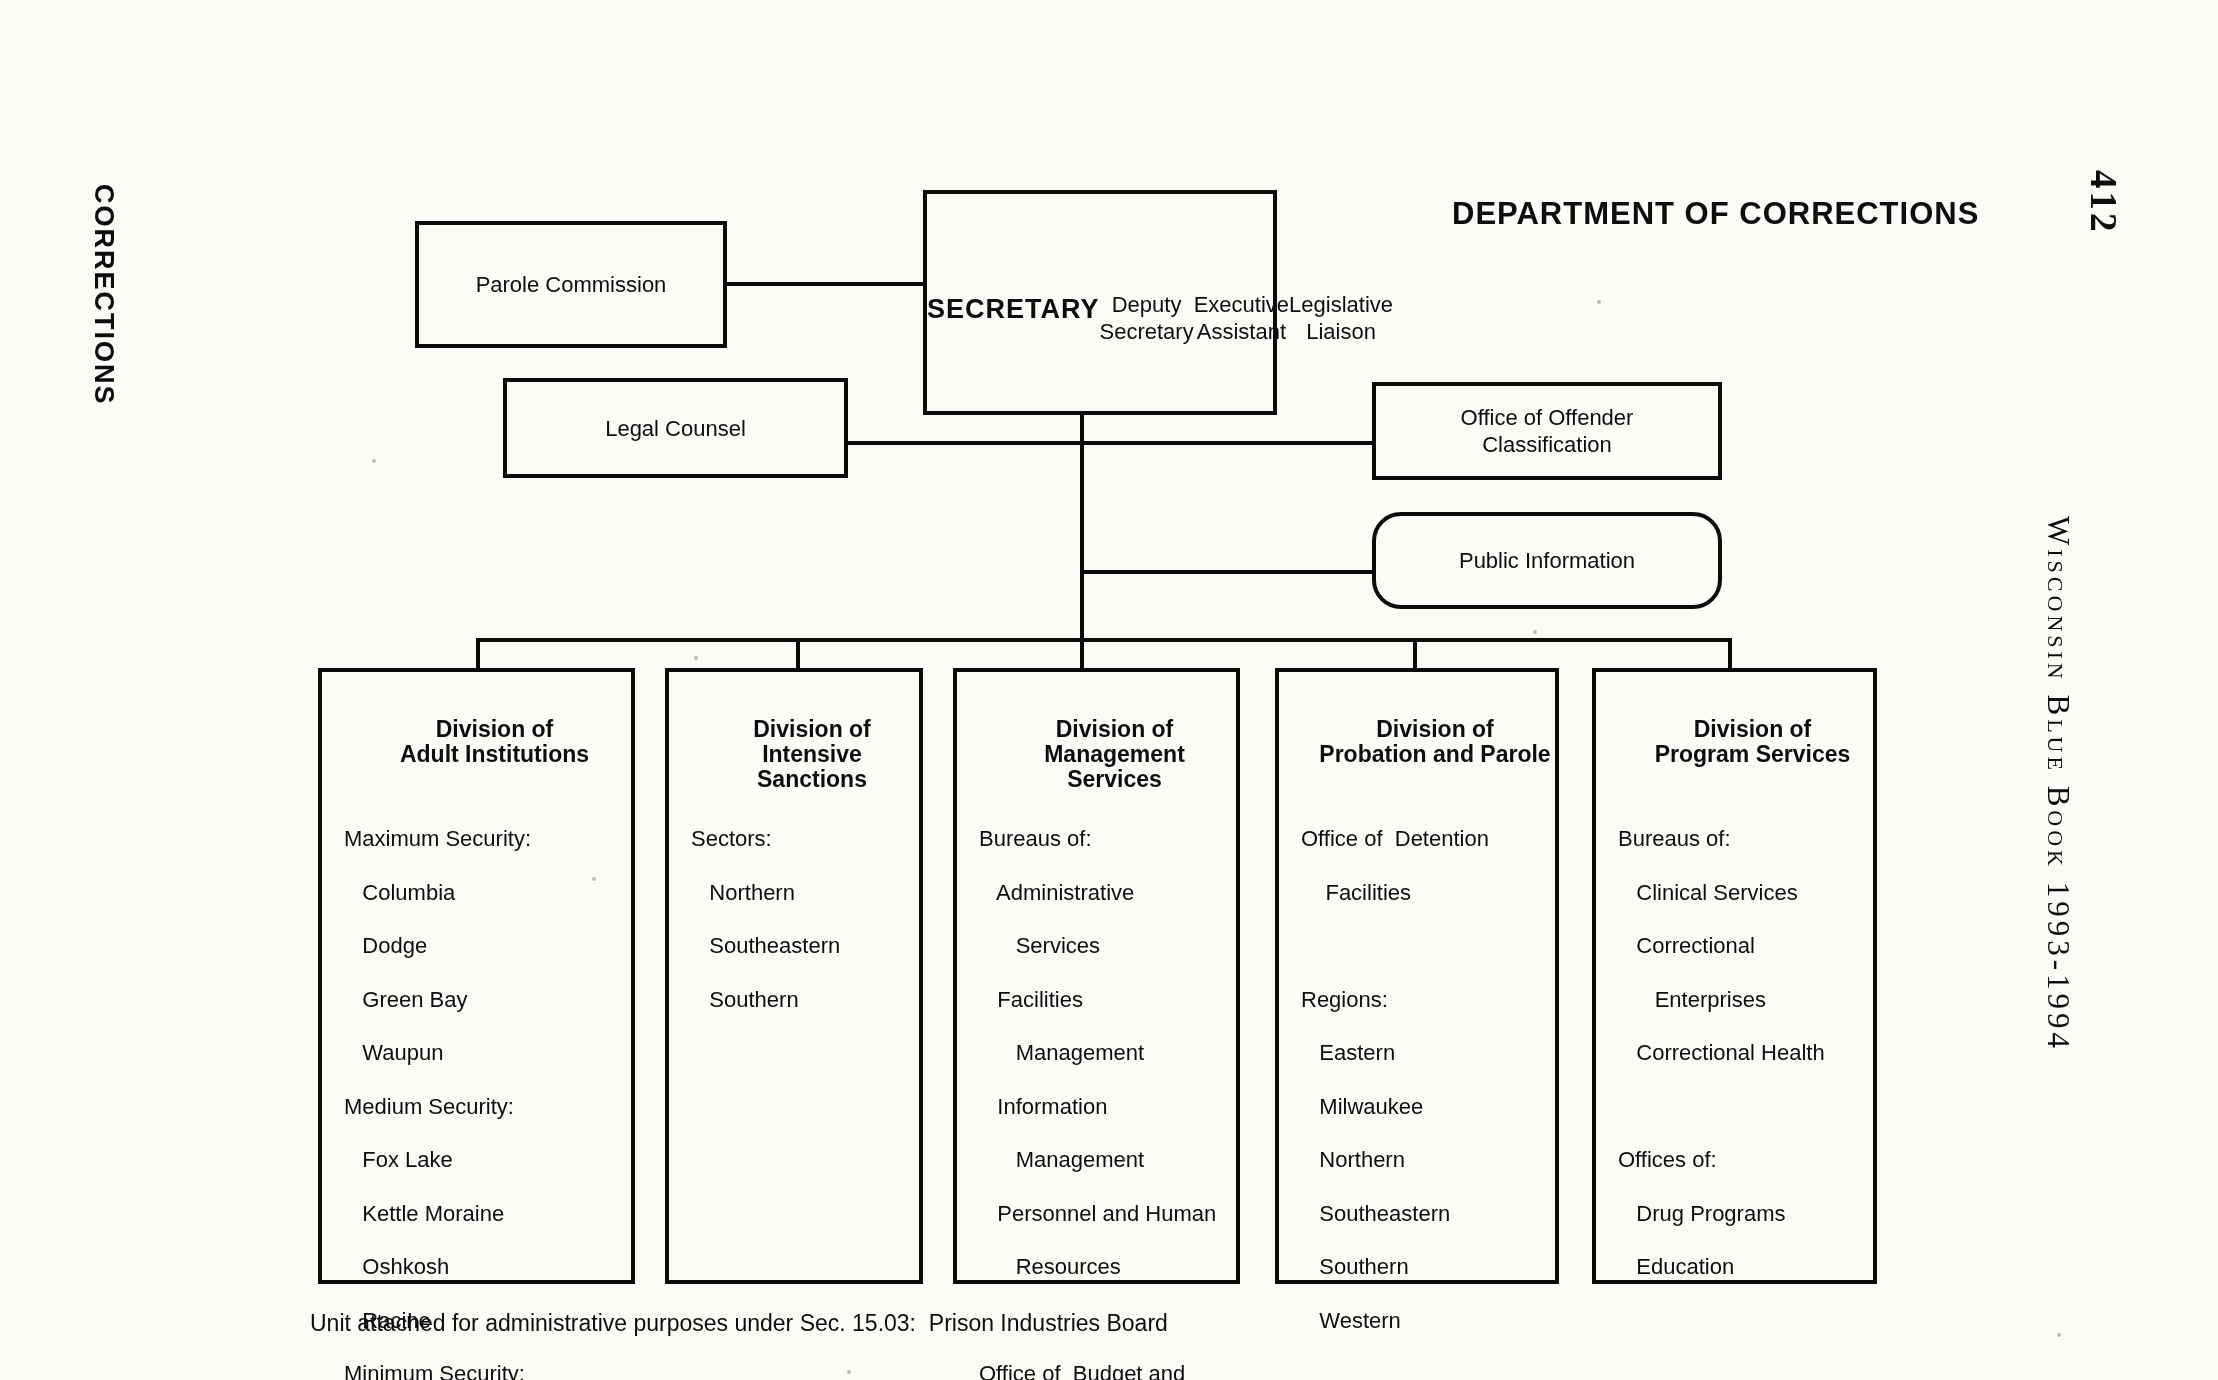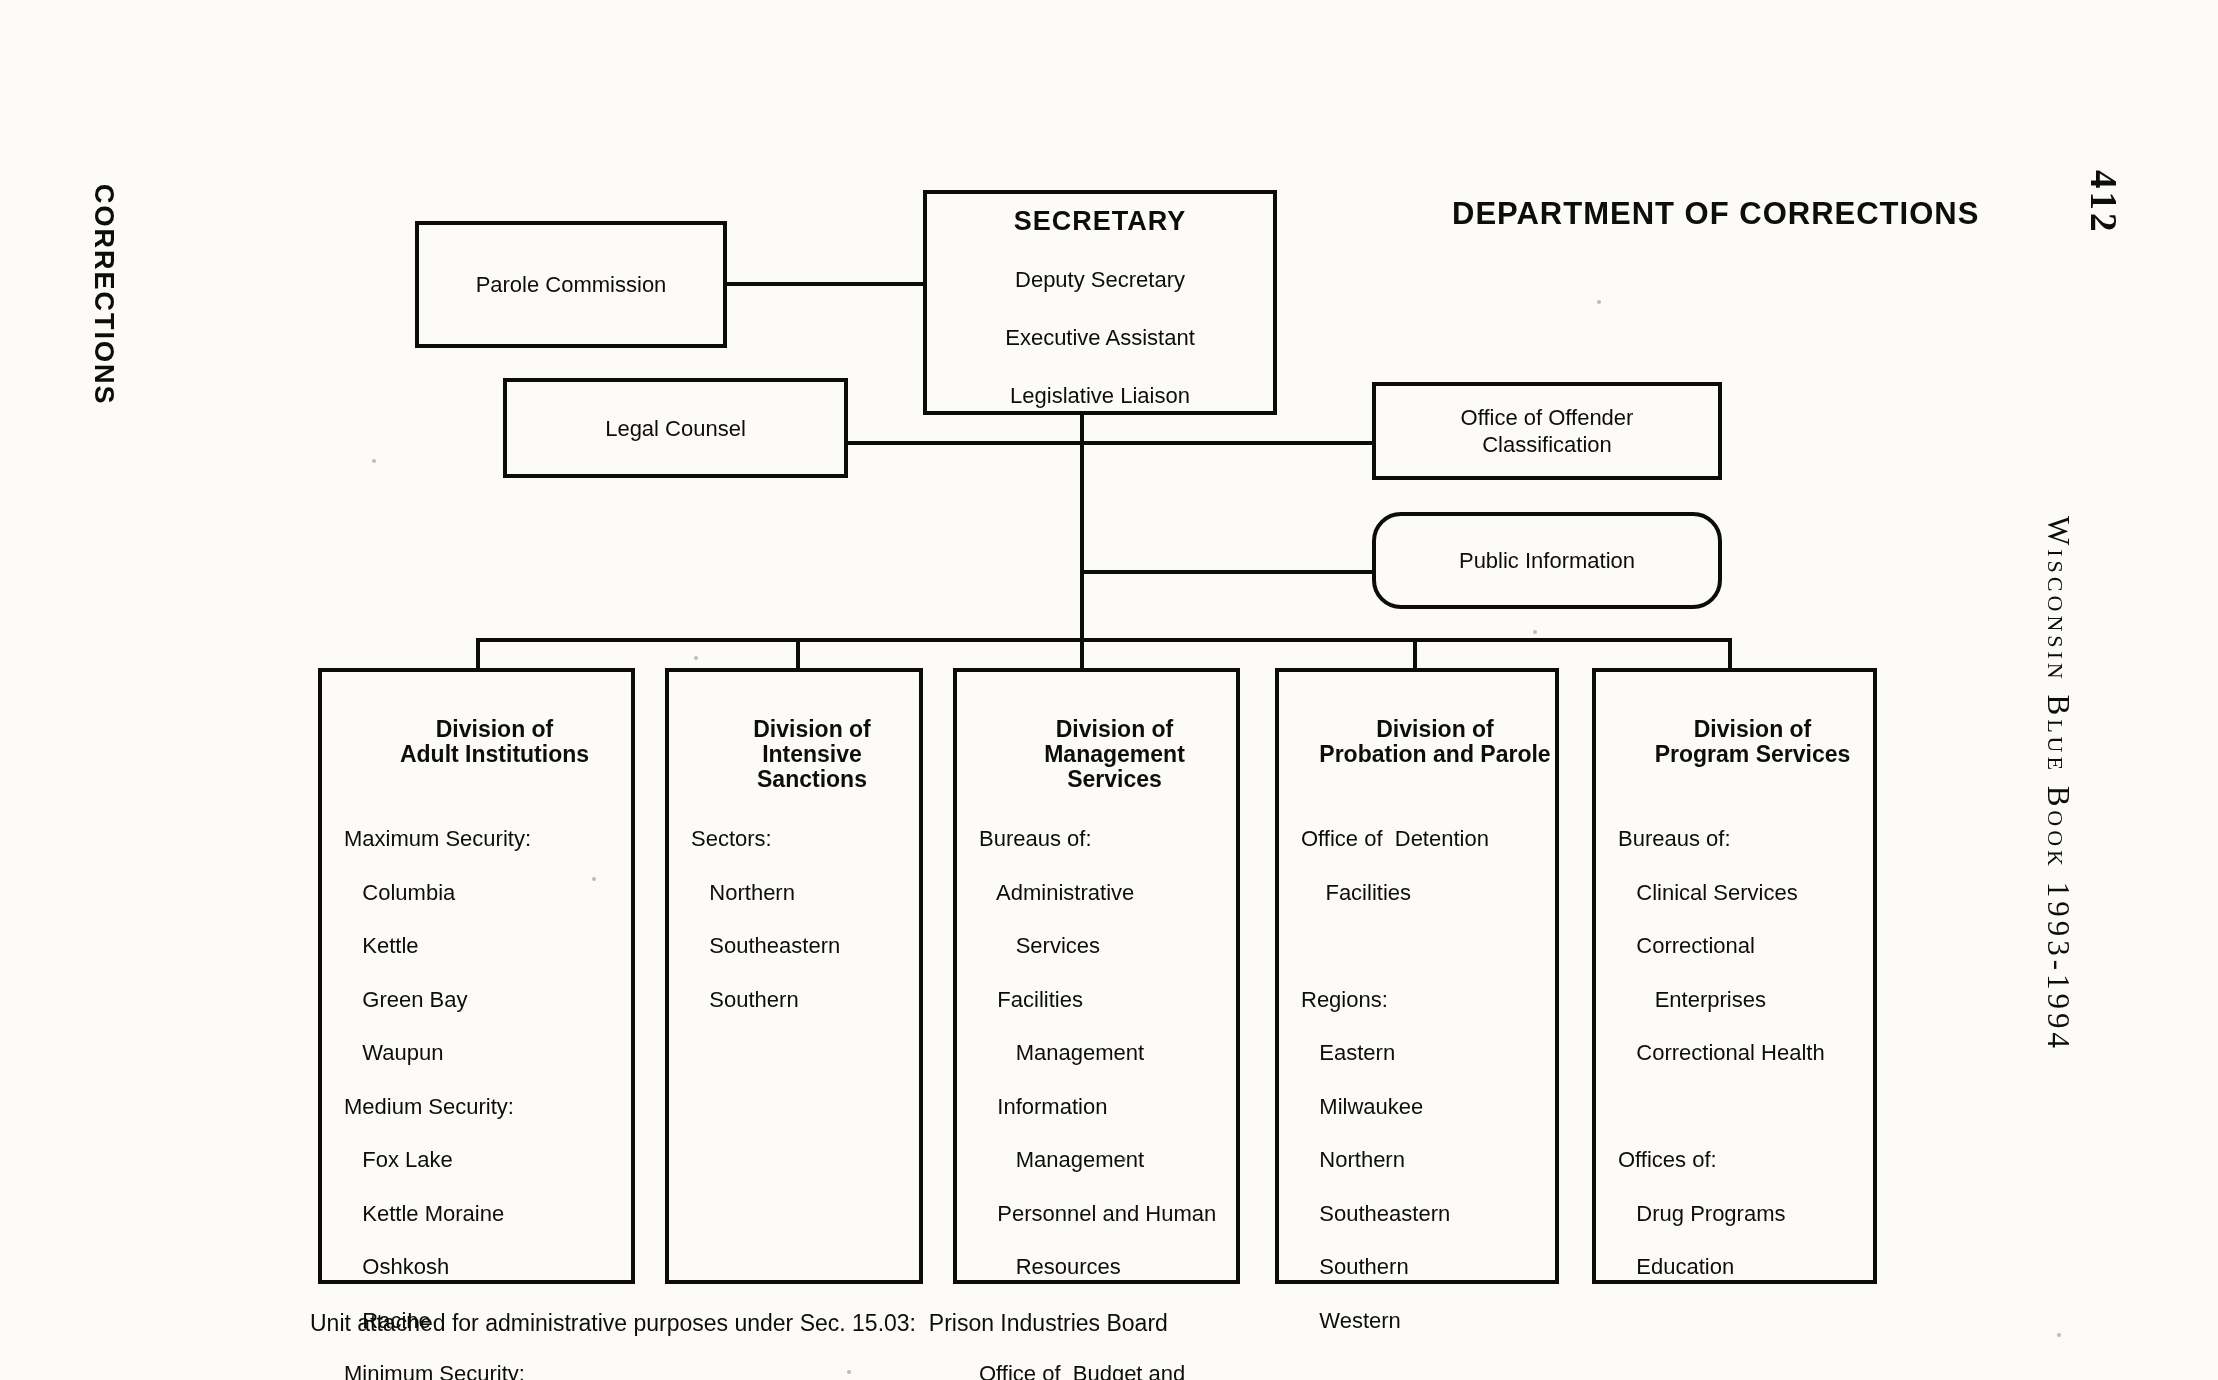--- a/index.html
+++ b/index.html
@@ -38,21 +38,21 @@
   
   .box {
     position: absolute;
     border: 4px solid #0c0c0c;
     background: #fcfbf8;
     display: flex; align-items: center; justify-content: center;
     text-align: center;
     font-size: 22px; line-height: 27px;
     white-space: pre-line;
   }
-  .box.secretary { flex-direction: column; justify-content: flex-start; }
+  .box.secretary { justify-content: flex-start; }
   .sec-title { margin-top: 14px; font-size: 27px; font-weight: 700; letter-spacing: 1px; }
   .sec-staff { margin-top: 31px; font-size: 22px; }
   .div-box {
     display: block; text-align: left;
   }
   .div-title {
     margin-top: 18px;
     text-align: center;
     font-size: 23px; font-weight: 700; line-height: 25px;
     white-space: pre-line;
@@ -112,21 +112,21 @@
   <div class="box" style="left:1372px; top:512px; width:350px; height:97px;border-radius:29px;">
     <span>Public Information</span>
   </div>
 
   <div class="box div-box" style="left:318px; top:668px; width:317px; height:616px;">
     <div class="div-title">Division of
 Adult Institutions</div>
     <div class="items">
       <div class="li">Maximum Security:</div>
       <div class="li">   Columbia</div>
-      <div class="li">   Kettle</div>
+      <div class="li">   Dodge</div>
       <div class="li">   Green Bay</div>
       <div class="li">   Waupun</div>
       <div class="li">Medium Security:</div>
       <div class="li">   Fox Lake</div>
       <div class="li">   Kettle Moraine</div>
       <div class="li">   Oshkosh</div>
       <div class="li">   Racine</div>
       <div class="li">Minimum Security:</div>
       
       

